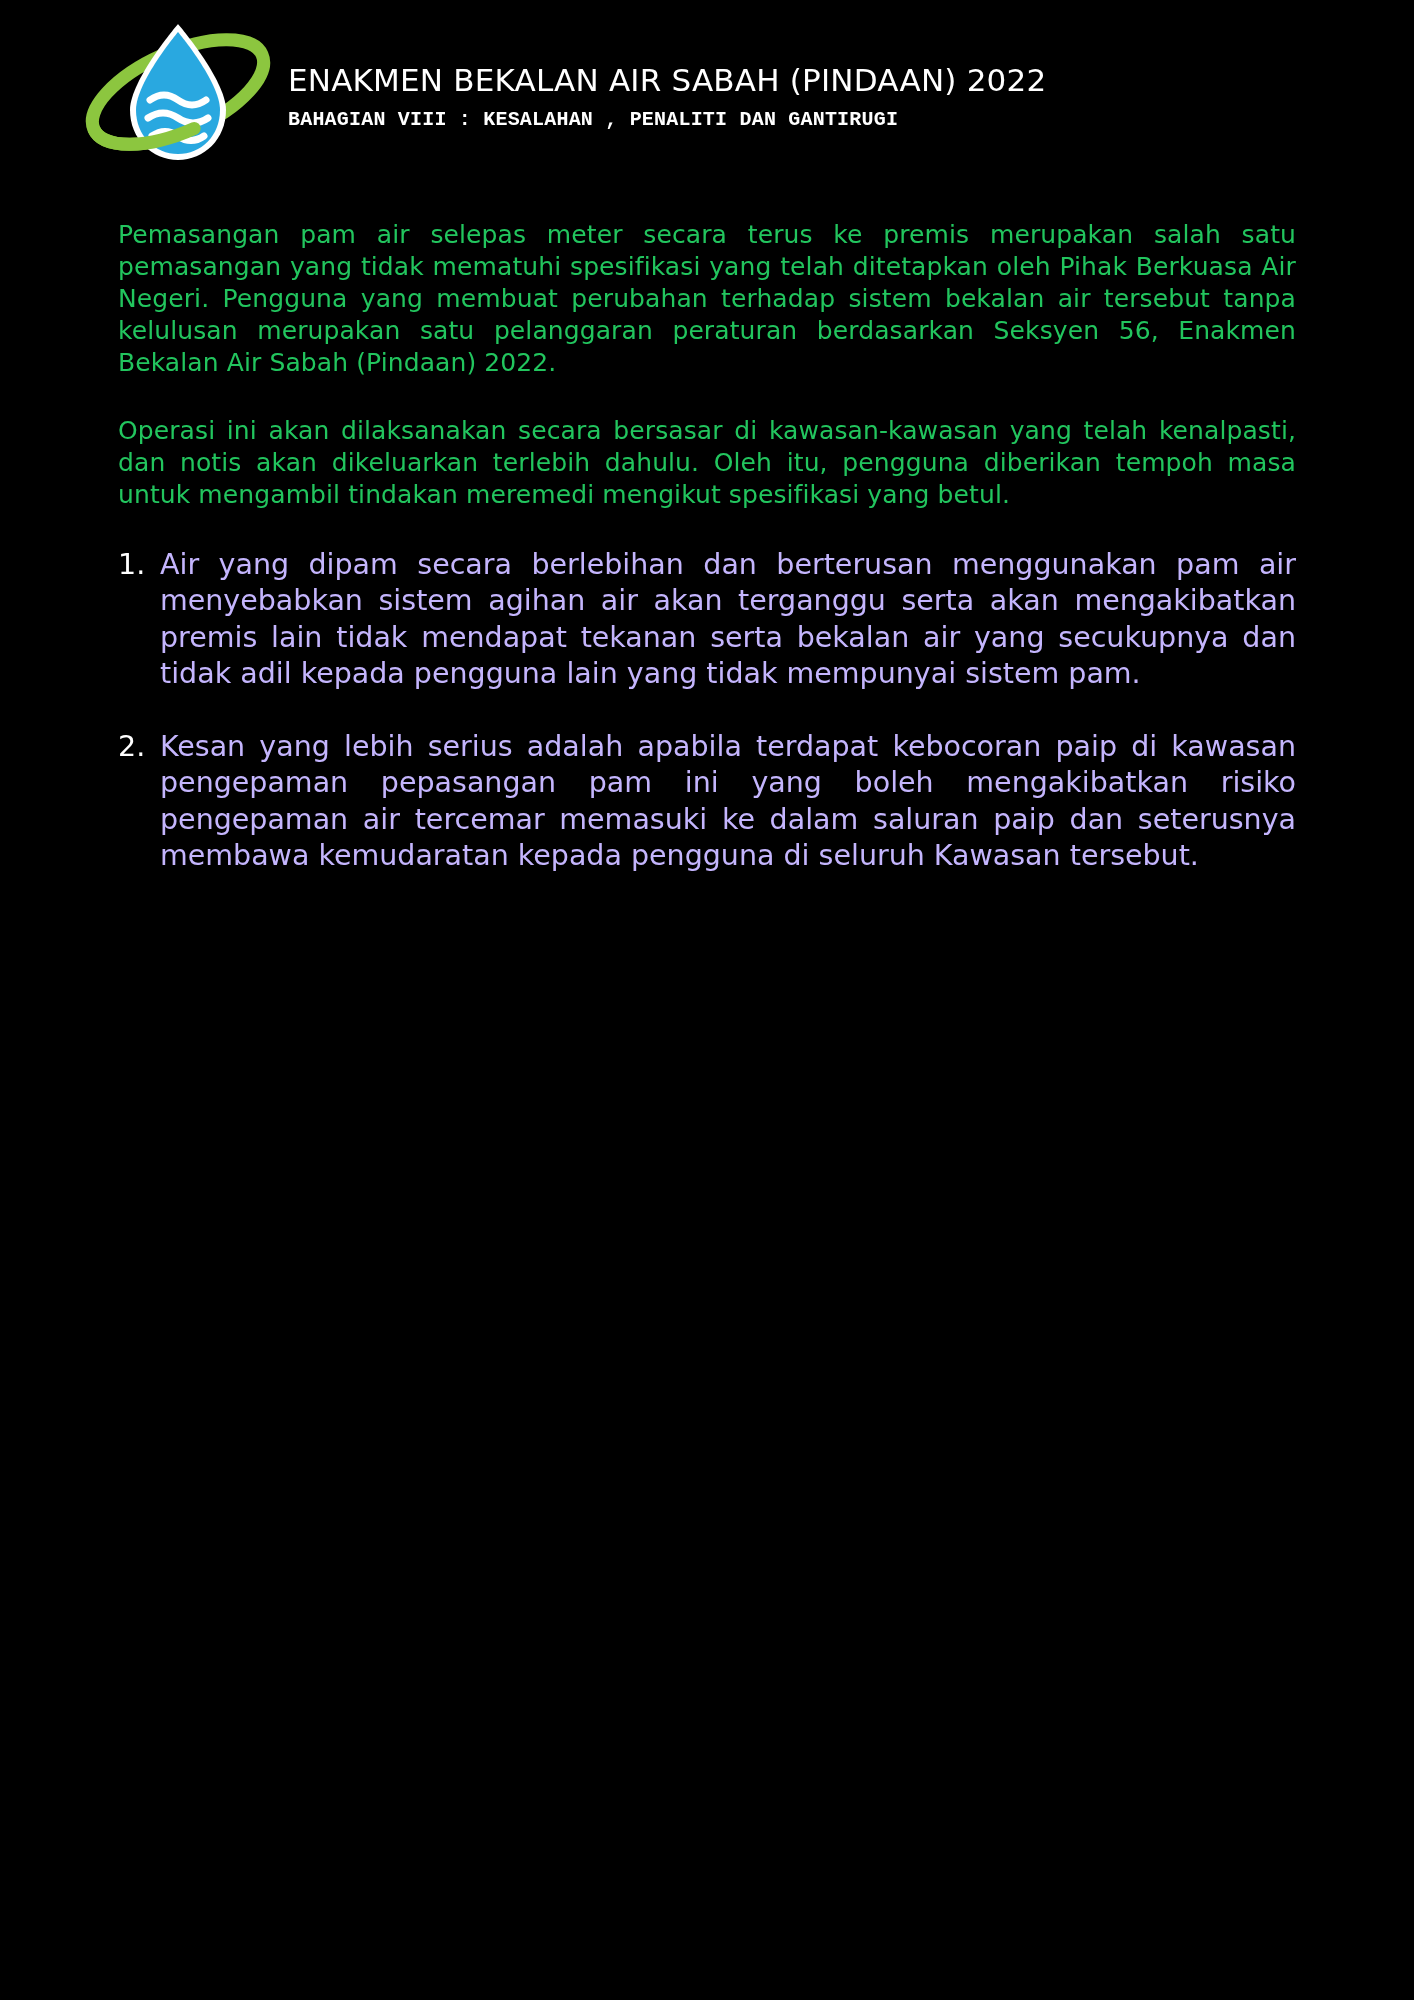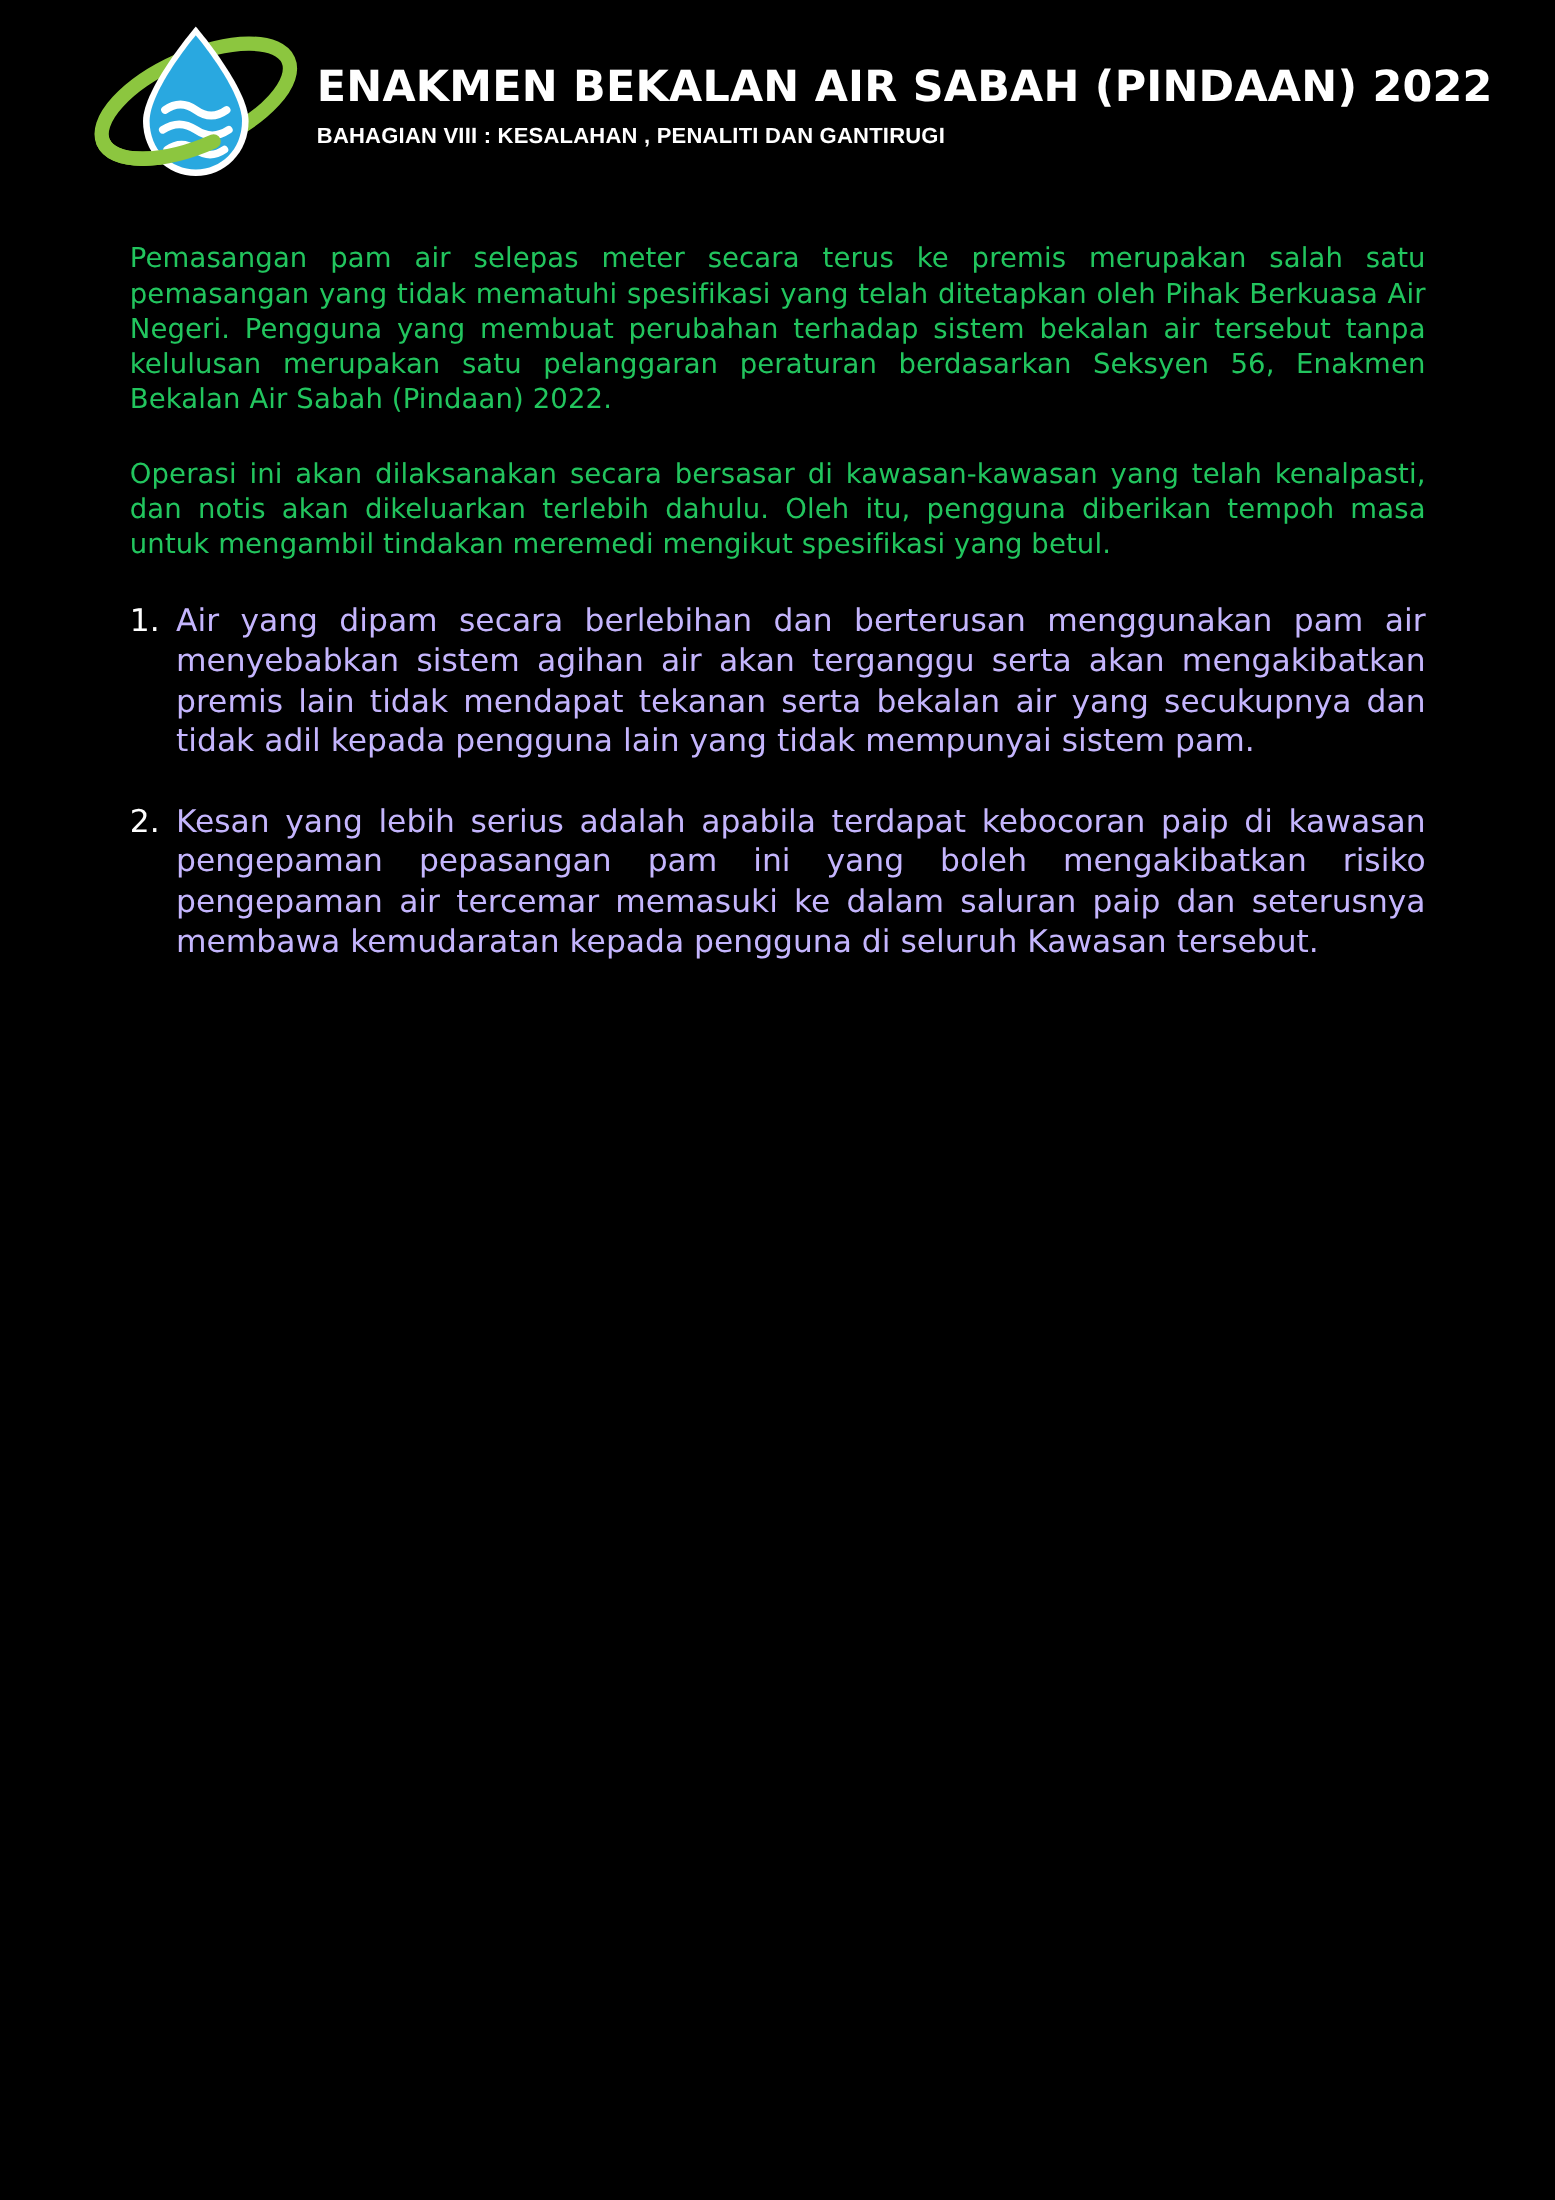--- a/index.html
+++ b/index.html
@@ -31,28 +31,28 @@
     width: 200px;
     height: 165px;
     flex: 0 0 200px;
     position: relative;
   }
   .header-text {
     padding-left: 10px;
   }
   .header-title {
     font-family: "DejaVu Sans", sans-serif;
-    font-weight: bold;
-    font-size: 39px;
+    font-weight: normal;
+    font-size: 31px;
     letter-spacing: 0.2px;
     color: #ffffff;
     line-height: 1.2;
   }
   .header-subtitle {
-    font-family: Liberation Sans, sans-serif;
+    font-family: Liberation Mono, monospace;
     font-weight: bold;
     font-size: 20px;
     letter-spacing: 0.2px;
     color: #ffffff;
     margin-top: 9px;
   }
 
   
   .content {
     padding: 30px 118px 0 118px;

